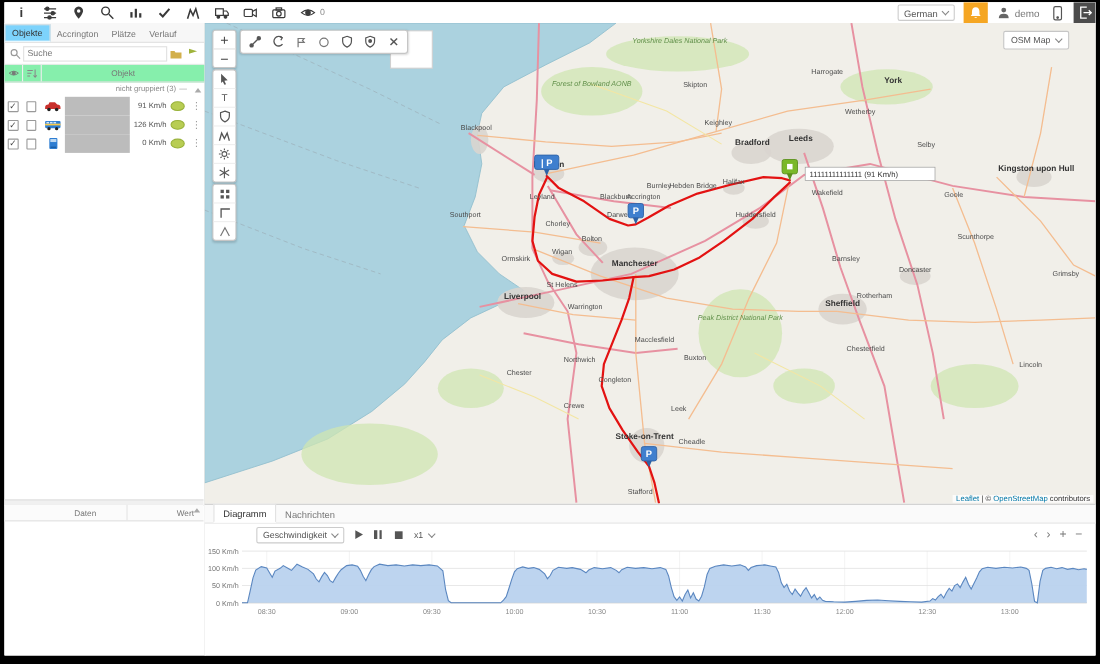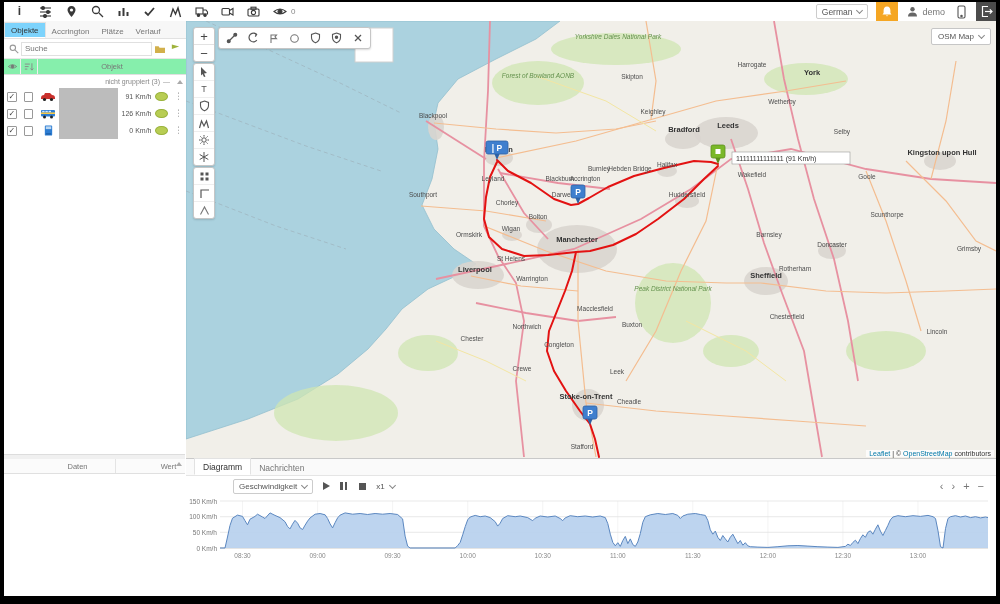--- a/index.html
+++ b/index.html
@@ -76,21 +76,21 @@
   .map-ctl{position:absolute;background:#fff;border:1px solid #c6c6c6;border-radius:3px;box-shadow:0 1px 2px rgba(0,0,0,.15);}
   .zoom-ctrl{left:7px;top:6px;width:20px;}
   .zoom-btn{height:16px;display:flex;align-items:center;justify-content:center;font-size:13px;color:#444;cursor:pointer;}
   .zoom-btn+.zoom-btn{border-top:1px solid #e2e2e2;}
   .track-toolbar{left:32px;top:6px;height:20px;display:flex;align-items:center;padding:0 2px;}
   .tt-btn{width:21px;height:18px;display:flex;align-items:center;justify-content:center;color:#555;cursor:pointer;}
   .tool-col{left:7px;top:42px;width:20px;}
   .tool-col2{left:7px;top:146px;width:20px;}
   .tc-btn{height:16px;display:flex;align-items:center;justify-content:center;color:#555;font-size:9px;cursor:pointer;}
   .tc-btn+.tc-btn{border-top:1px solid #eee;}
-  .layer-select{position:absolute;right:5px;top:7px;height:15px;background:#fff;border:1px solid #c6c6c6;border-radius:2px;
+  .layer-select{position:absolute;right:24px;top:7px;height:15px;background:#fff;border:1px solid #c6c6c6;border-radius:2px;
     display:flex;align-items:center;padding:0 6px;font-size:8px;color:#555;cursor:pointer;}
   .attribution{position:absolute;right:2px;bottom:1px;font-size:7px;background:rgba(255,255,255,.75);padding:0 3px;color:#333;}
   .attribution .lnk{color:#0078a8;}
   
   #bottom{position:absolute;left:182px;top:456px;width:810px;height:138px;background:#fff;border-top:1px solid #c9c9c9;}
   .b-tabs{display:flex;align-items:flex-end;height:16px;border-bottom:1px solid #e5e5e5;padding-left:8px;background:#fafafa;}
   .b-tab{font-size:8.5px;color:#777;padding:3px 8px 2px 8px;cursor:pointer;}
   .b-tab.active{background:#fff;color:#333;border:1px solid #e2e2e2;border-bottom:1px solid #fff;}
   .b-controls{display:flex;align-items:center;height:20px;padding-left:8px;}
   .param-select{display:flex;align-items:center;border:1px solid #ccc;border-radius:2px;height:13px;padding:0 5px;font-size:8px;color:#555;cursor:pointer;margin-left:39px;}

